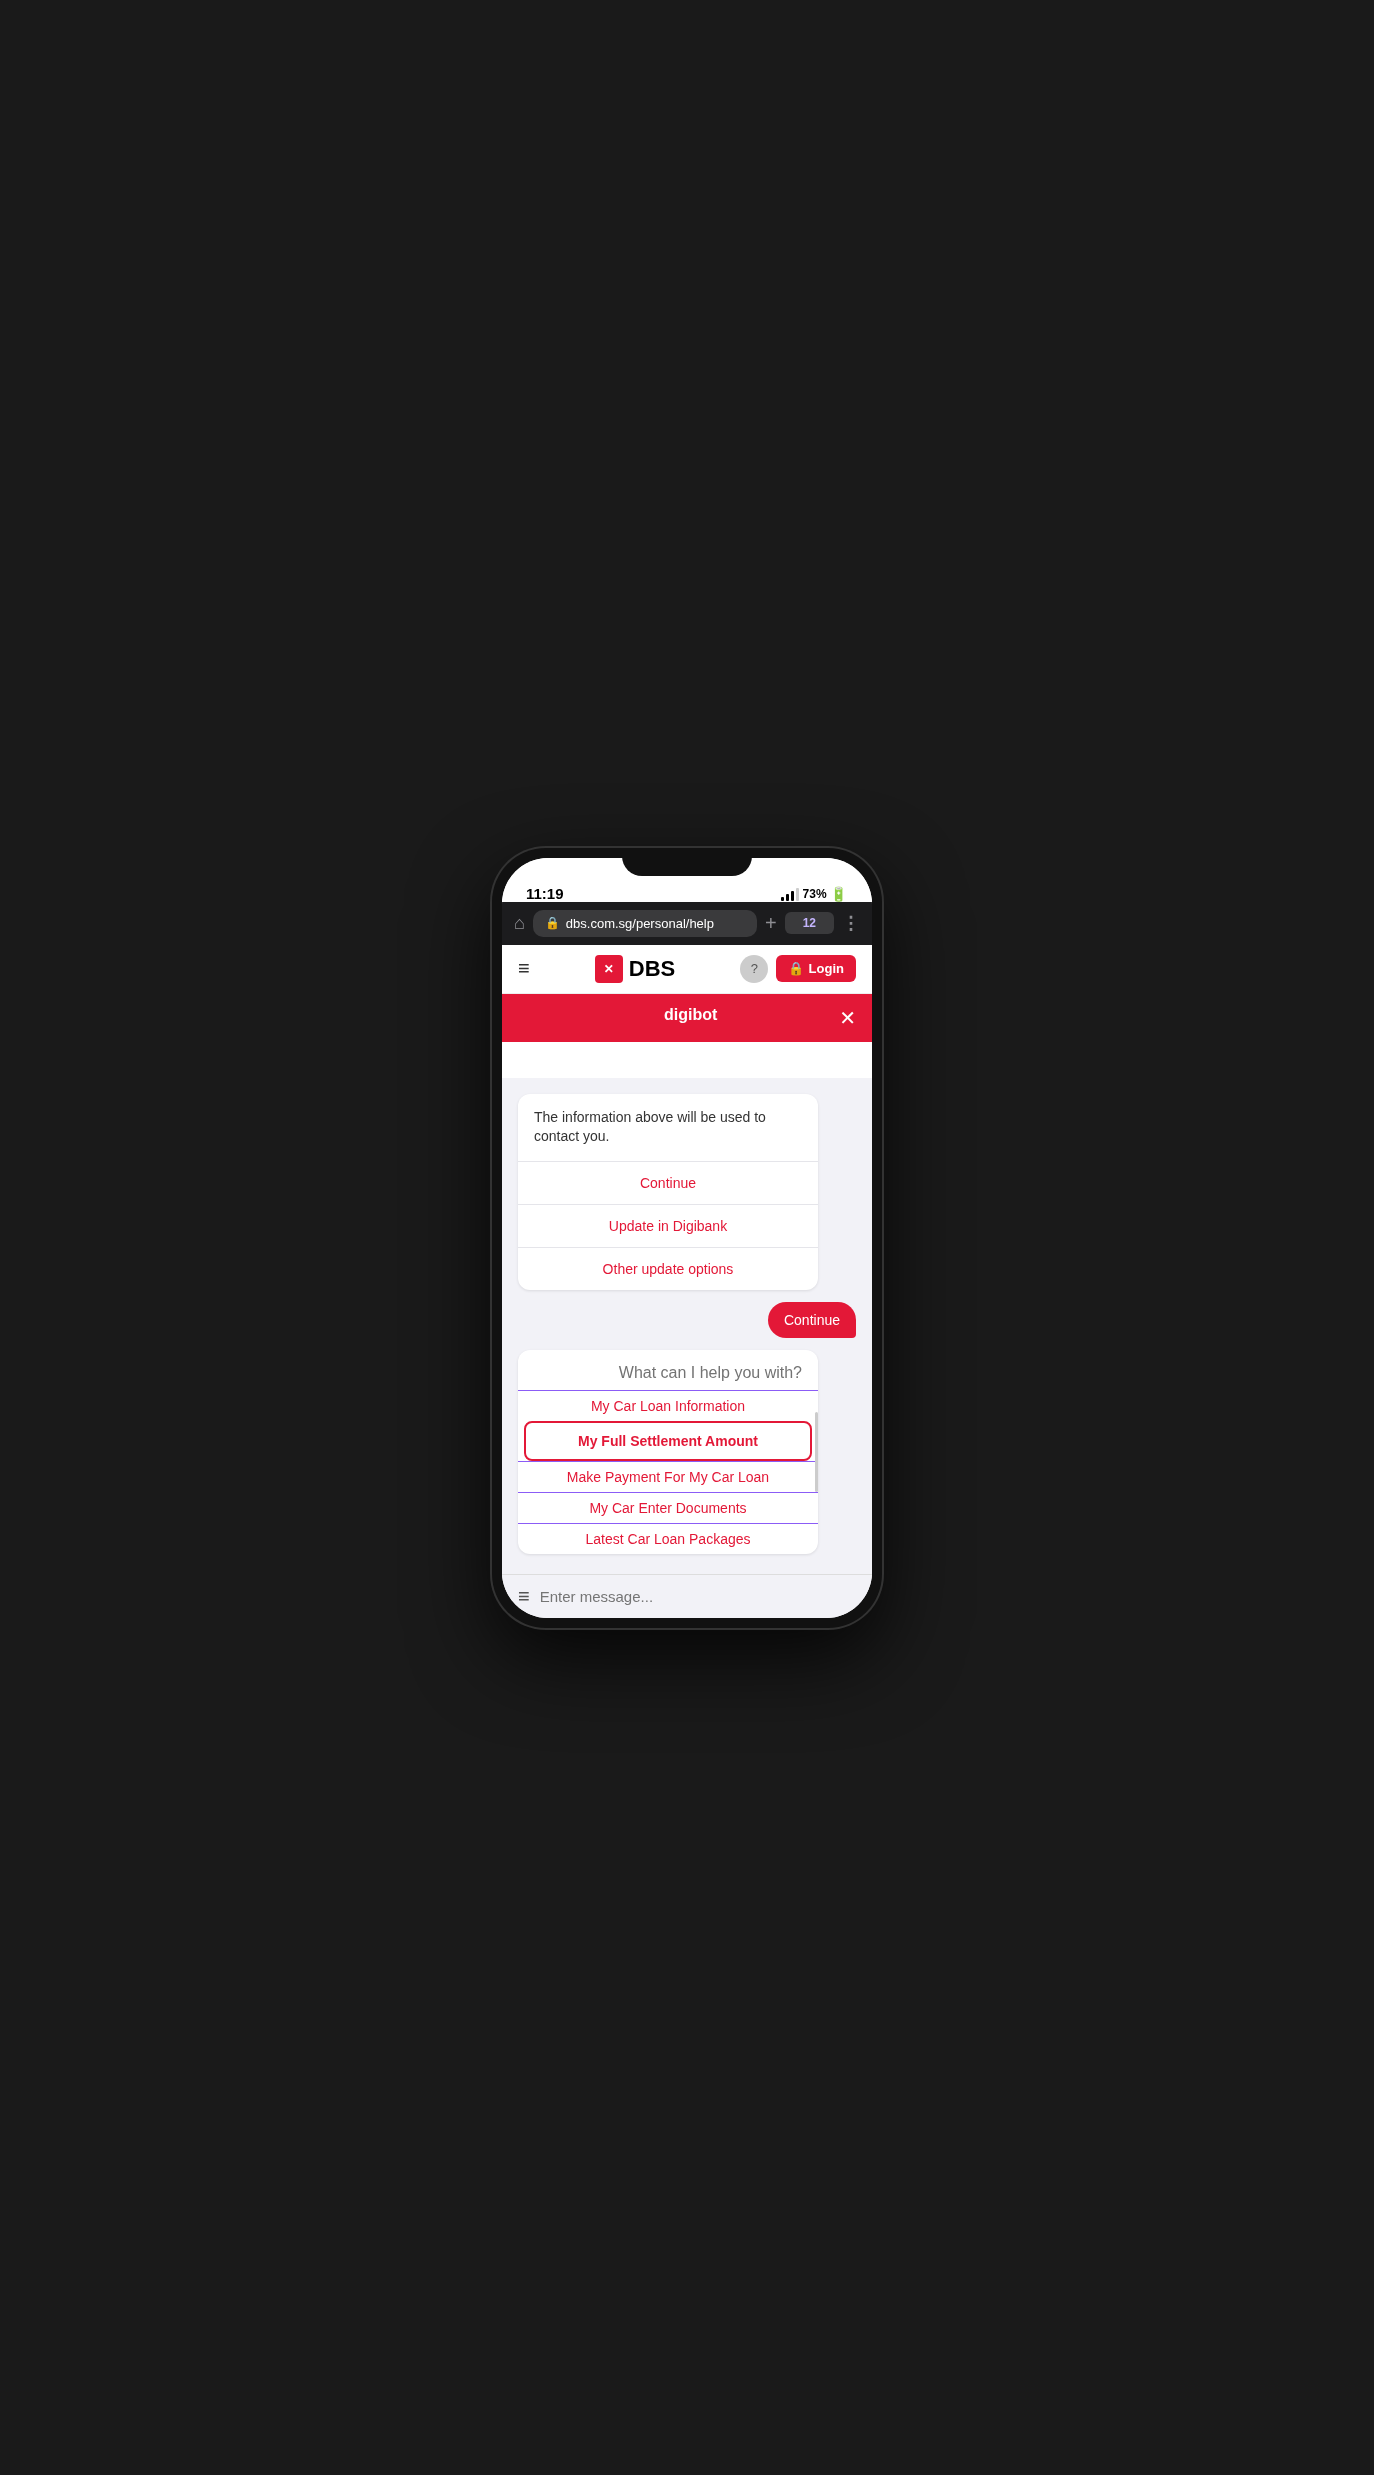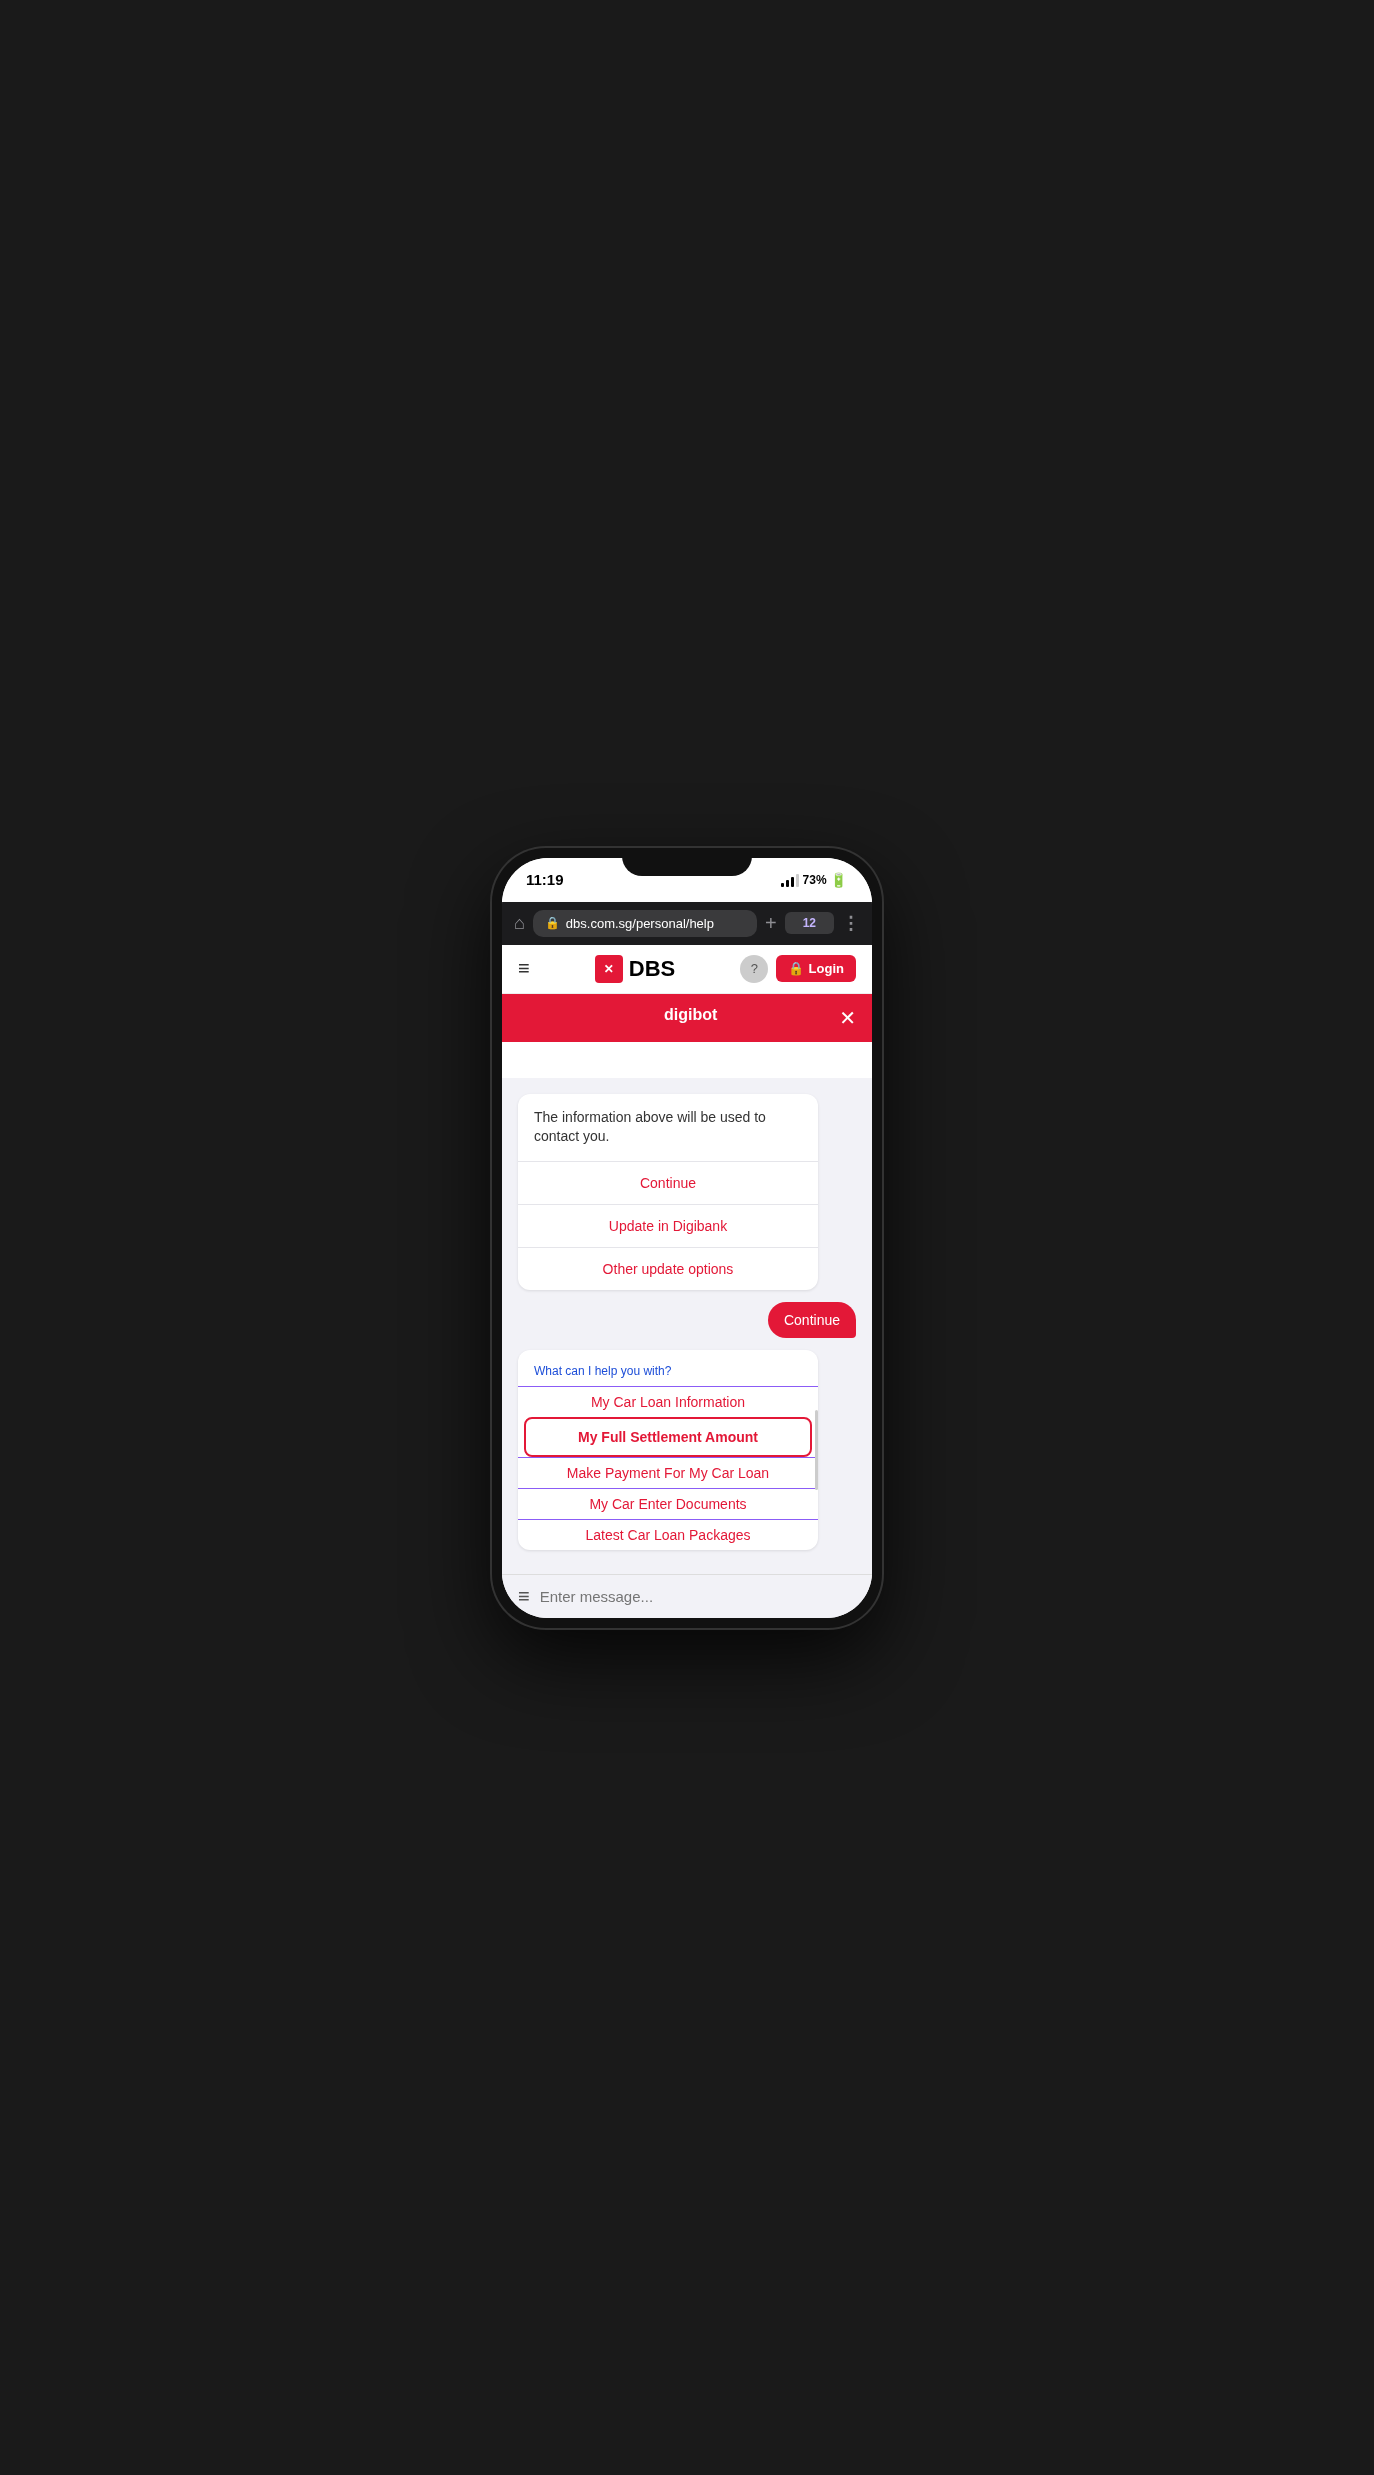--- a/index.html
+++ b/index.html
@@ -45,21 +45,21 @@
       background: #111;
       border-radius: 0 0 20px 20px;
       z-index: 100;
     }
 
     
     .status-bar {
       height: 44px;
       background: #fff;
       display: flex;
-      align-items: center;
+      align-items: flex-end;
       justify-content: space-between;
       padding: 0 24px;
       flex-shrink: 0;
       z-index: 10;
     }
 
     .status-time {
       font-size: 15px;
       font-weight: 600;
       color: #000;
@@ -301,22 +301,23 @@
     .help-card {
       background: white;
       border-radius: 12px;
       overflow: hidden;
       box-shadow: 0 1px 3px rgba(0,0,0,0.1);
       max-width: 300px;
     }
 
     .help-card-header {
       padding: 14px 16px 8px;
-      font-size: 12px;
-      color: #1d4ed8;
+      font-size: 16px;
+      color: #737373;
+      text-align: right;
     }
 
     .menu-option {
       display: block;
       width: 100%;
       padding: 7px 16px;
       text-align: center;
       color: #e31837;
       font-size: 14px;
       font-weight: 500;

